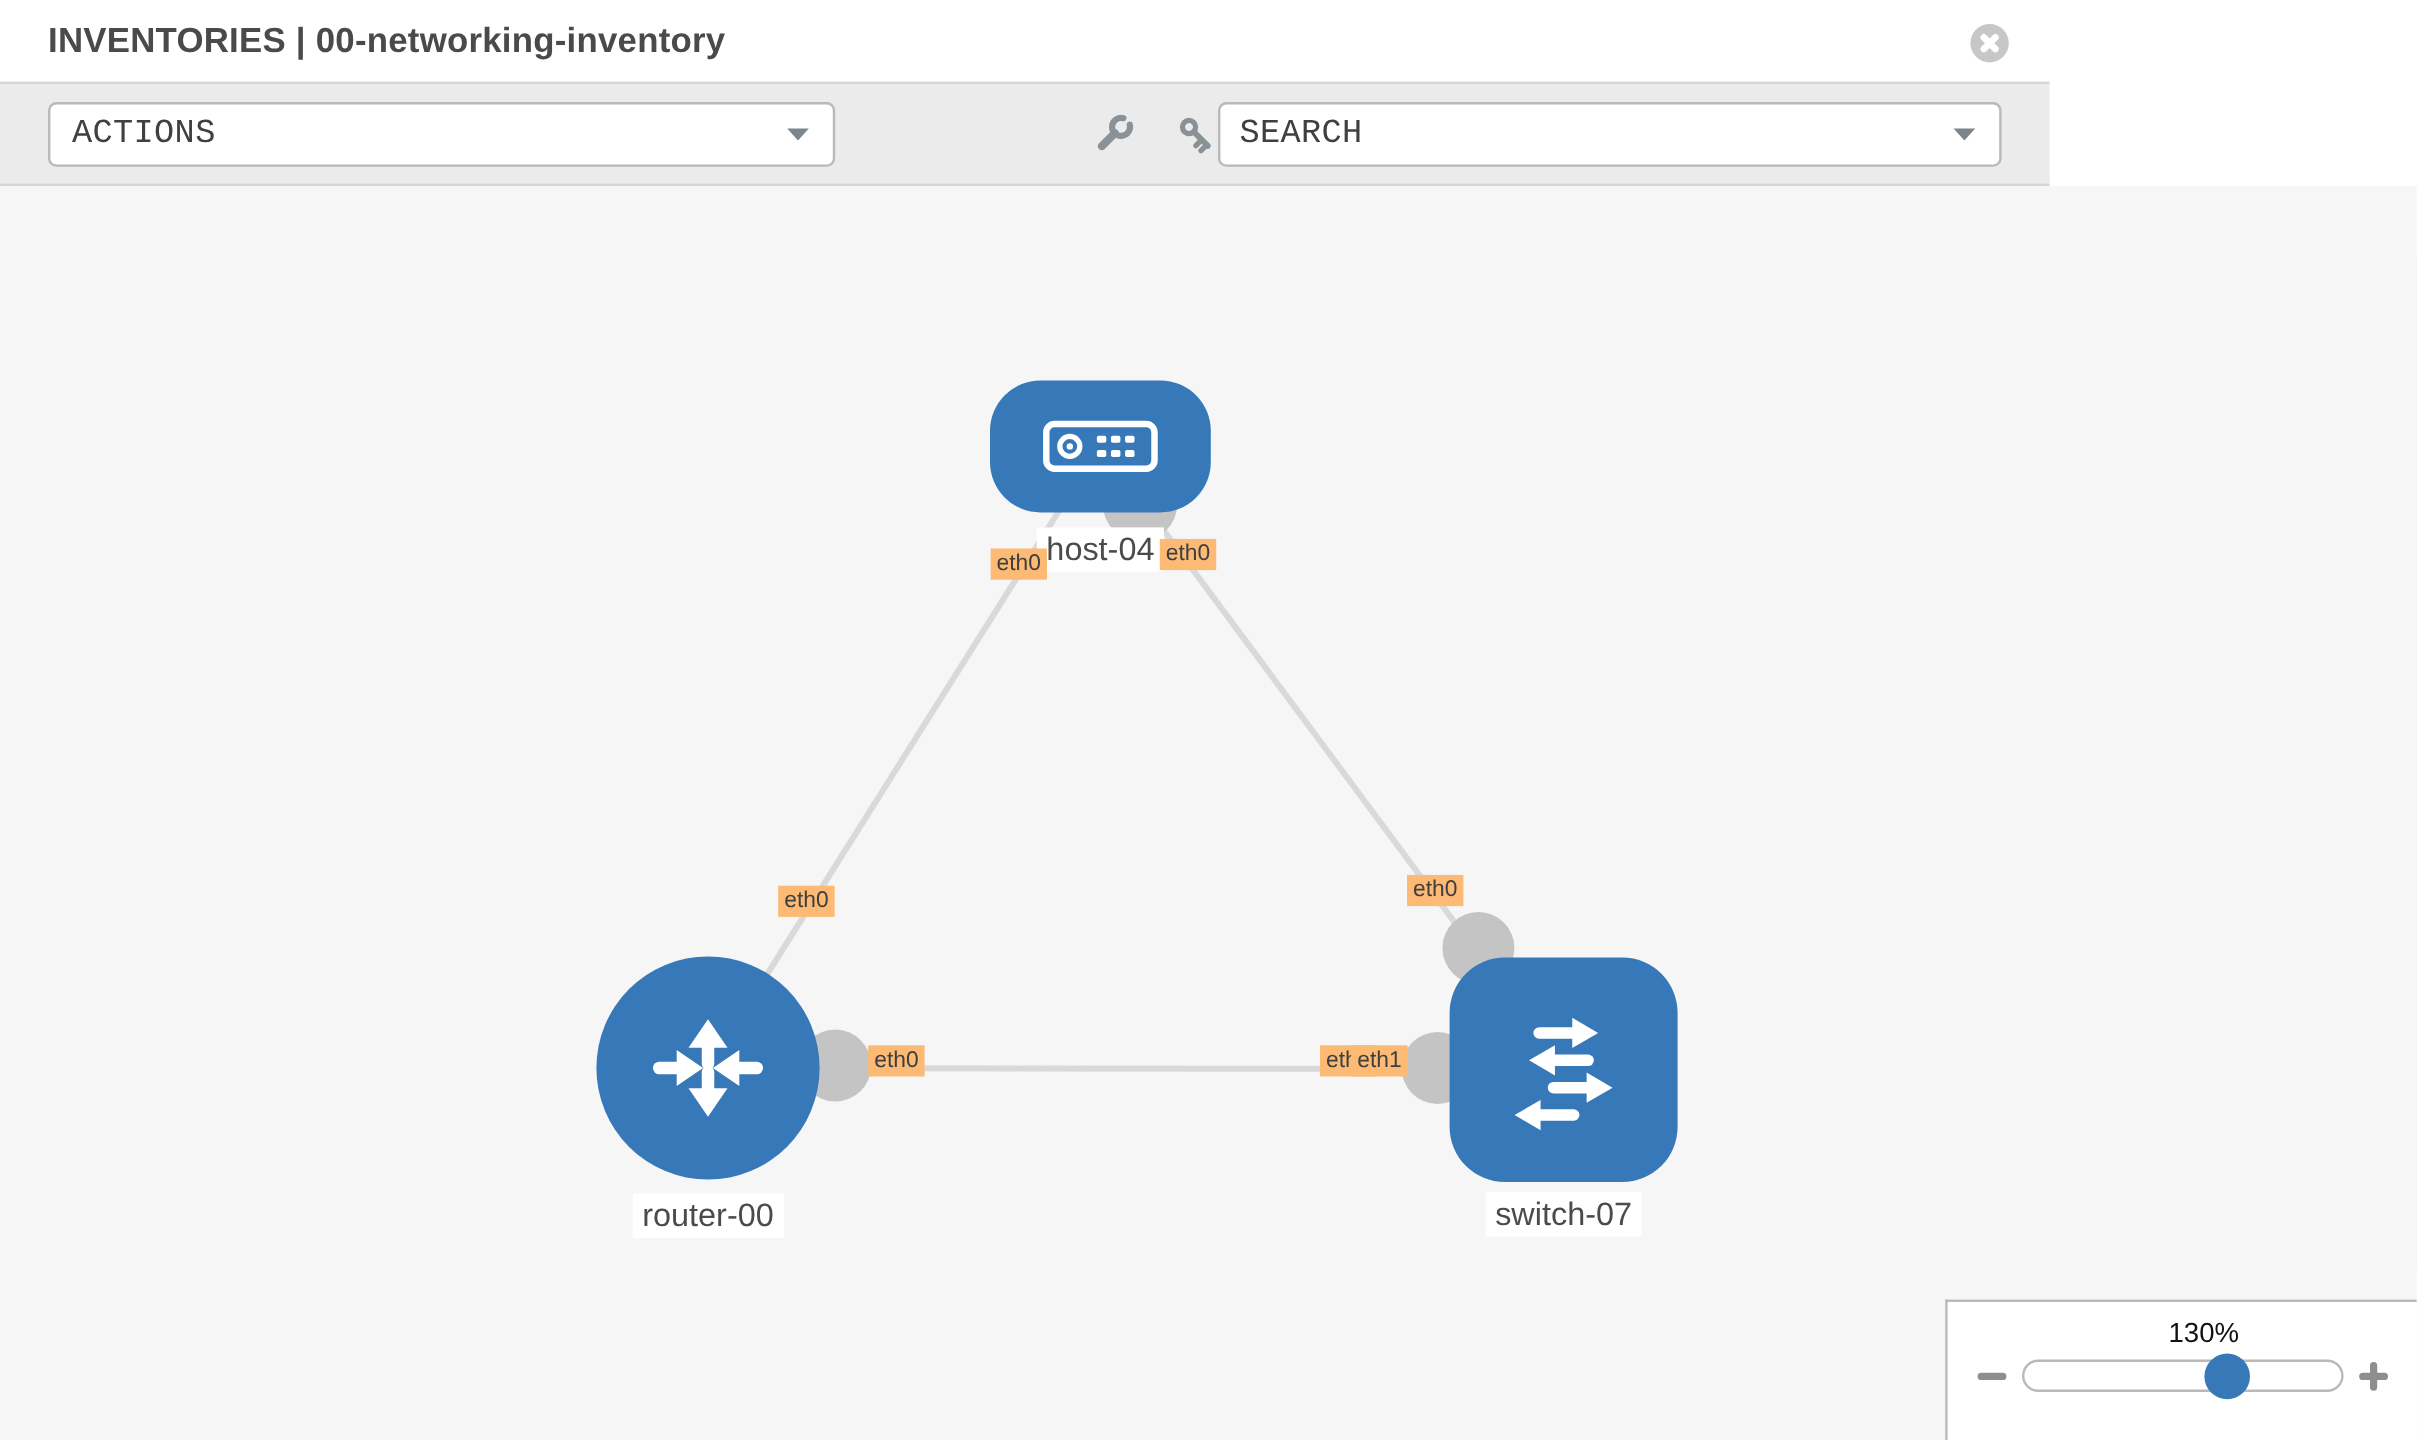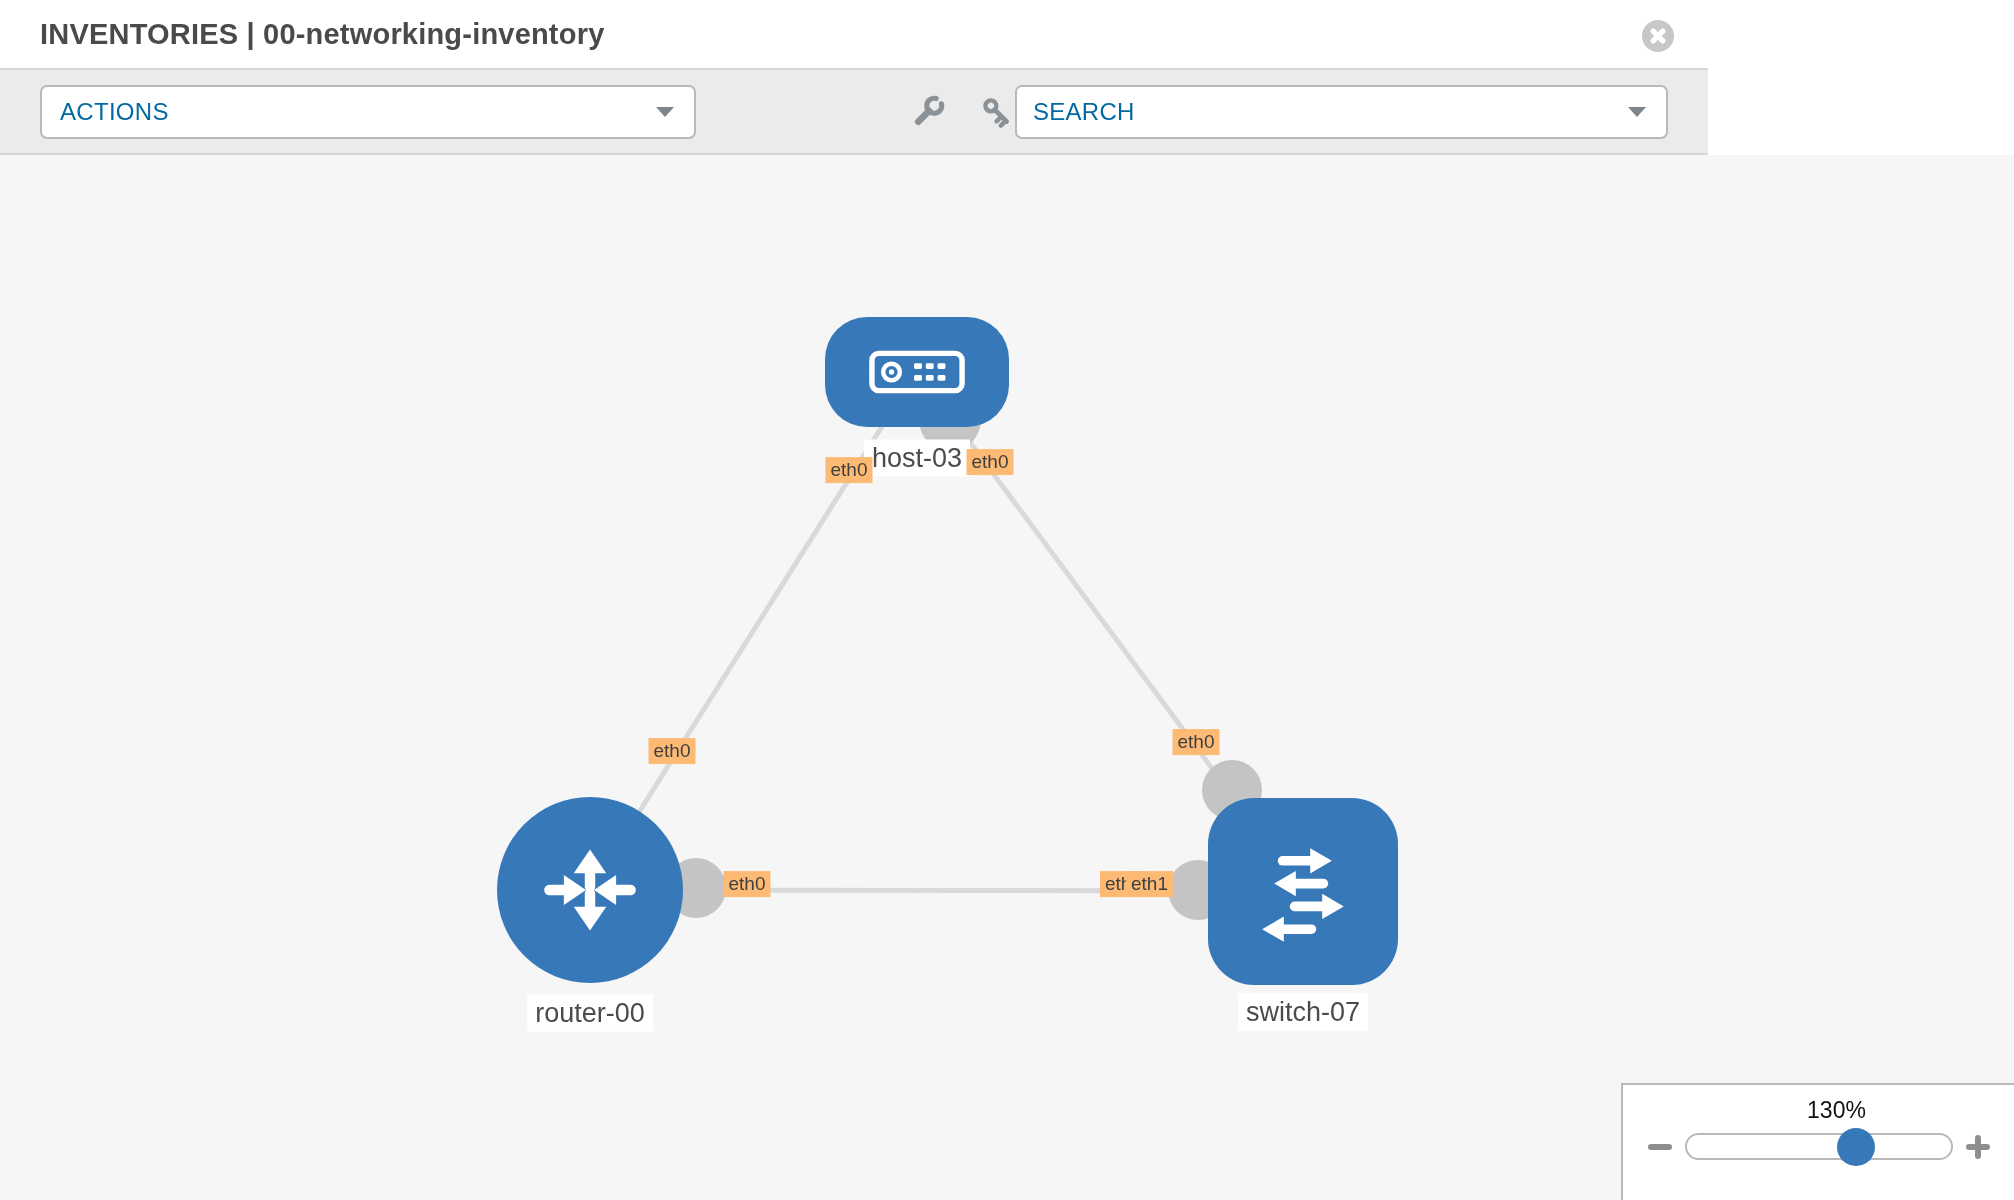--- a/index.html
+++ b/index.html
@@ -12,21 +12,21 @@
             display:flex; align-items:center; padding:0 36px 0 40px; }
   .title { font-size:29px; font-weight:bold; color:#4a4a4a; letter-spacing:.2px; }
   .close-btn { position:absolute; right:32px; top:18px; width:36px; height:36px; cursor:pointer; }
 
   
   .toolbar { height:85px; background:#ebebeb; border-bottom:2px solid #d6d6d6;
              display:flex; align-items:center; padding:0 40px; }
   .selectbox { height:54px; background:#fff; border:2px solid #b9b9b9; border-radius:7px;
                display:flex; align-items:center; justify-content:space-between;
                padding:0 20px 0 18px; cursor:pointer; }
-  .selectbox .sel-text { font-size:24px; color:#0369a1; letter-spacing:.3px; }
+  .selectbox .sel-text { font-size:28px; color:#404040; letter-spacing:.3px;font-family:Liberation Mono, monospace; }
   .caret { width:0; height:0; border-left:9px solid transparent; border-right:9px solid transparent;
            border-top:10px solid #7c858c; }
   .actions-box { width:795px; }
   .search-box  { width:792px; margin-left:auto;padding-left:16px; }
   .tool-icons { display:flex; align-items:center; gap:33px; margin-left:214px; }
   .tool-icon { width:36px; height:36px; cursor:pointer; }
 
   
   .canvas { position:relative; width:2014px; height:1045px; background:#f6f6f6; }
   .links-svg { position:absolute; left:0; top:0; }
@@ -159,21 +159,21 @@
         </g>
         <g fill="#fff">
           <polygon points="74,24 56,13.5 56,34.5"></polygon>
           <polygon points="26,43 44,32.5 44,53.5"></polygon>
           <polygon points="84,62 66,51.5 66,72.5"></polygon>
           <polygon points="16,81 34,70.5 34,91.5"></polygon>
         </g>
       </svg>
     </div>
 
-    <div class="node-label" style="left:917px; top:303px;">host-03</div>
+    <div class="node-label" style="left:917px; top:303px;">host-04</div>
     <div class="node-label" style="left:590px; top:858px;">router-00</div>
     <div class="node-label" style="left:1303px; top:857px;">switch-07</div>
 
     <div class="if-label" style="left:849px; top:315px;">eth0</div>
     <div class="if-label" style="left:990px; top:307px;">eth0</div>
     <div class="if-label" style="left:672px; top:596px;">eth0</div>
     <div class="if-label" style="left:1196px; top:587px;">eth0</div>
     <div class="if-label" style="left:747px; top:729px;">eth0</div>
     <div class="if-label edgepos" style="left:1100px; top:729px;">eth0</div>
     <div class="if-label edgepos" style="left:1126px; top:729px;">eth1</div>

